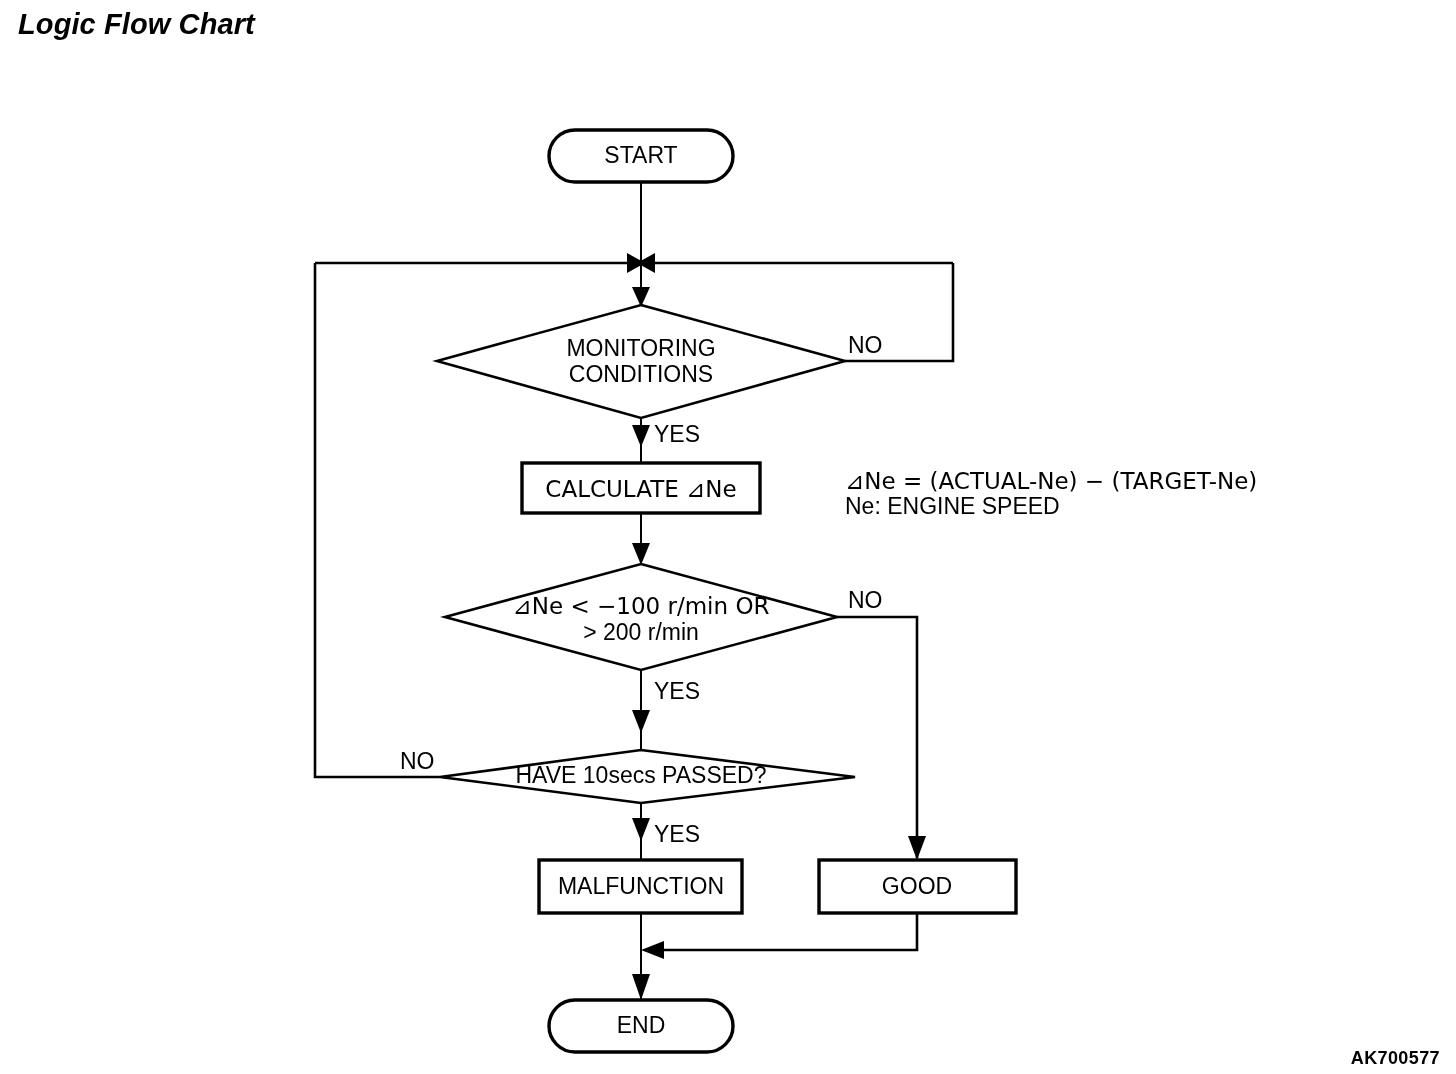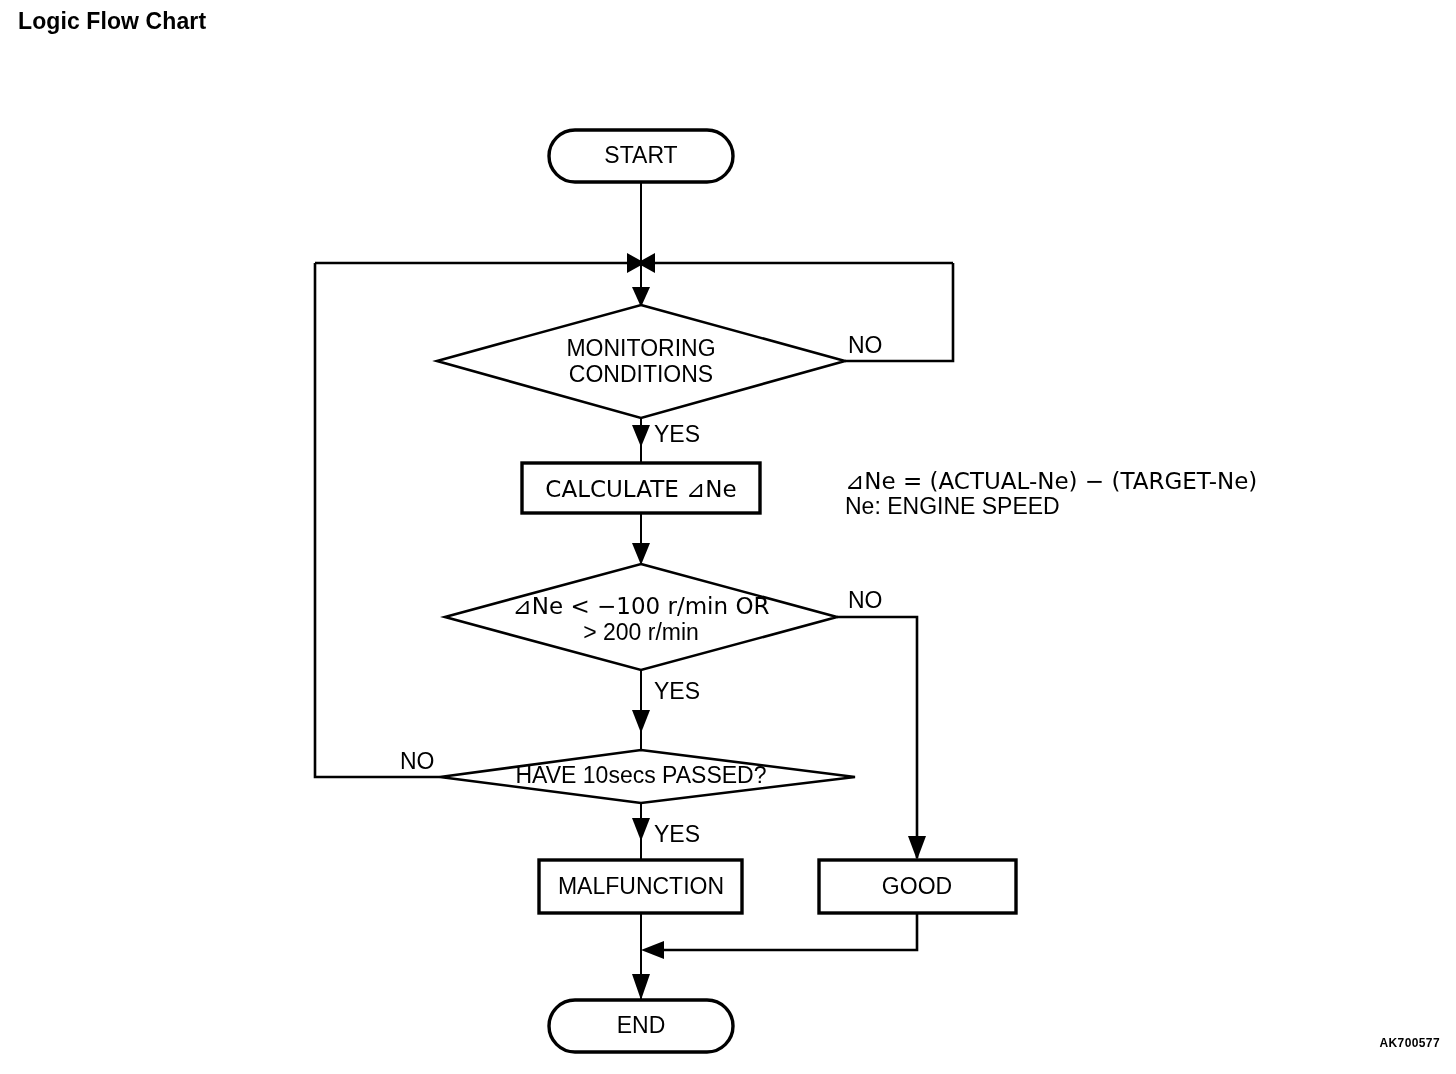--- a/index.html
+++ b/index.html
@@ -12,30 +12,31 @@
     height: 1074px;
     position: relative;
     font-family: "Liberation Sans", sans-serif;
     color: #000000;
     overflow: hidden;
   }
   #page-title {
     position: absolute;
     left: 18px;
     top: 8px;
-    font-size: 23px;
+    font-size: 29px;
     font-weight: bold;
     letter-spacing: 0.1px;
     white-space: nowrap;
+    font-style: italic;
   }
   #figure-code {
     position: absolute;
     right: 16px;
-    bottom: 24px;
-    font-size: 12px;
+    bottom: 5px;
+    font-size: 18px;
     font-weight: bold;
     letter-spacing: 0.4px;
   }
   #flow-svg {
     position: absolute;
     left: 0;
     top: 0;
     width: 1456px;
     height: 1074px;
   }

